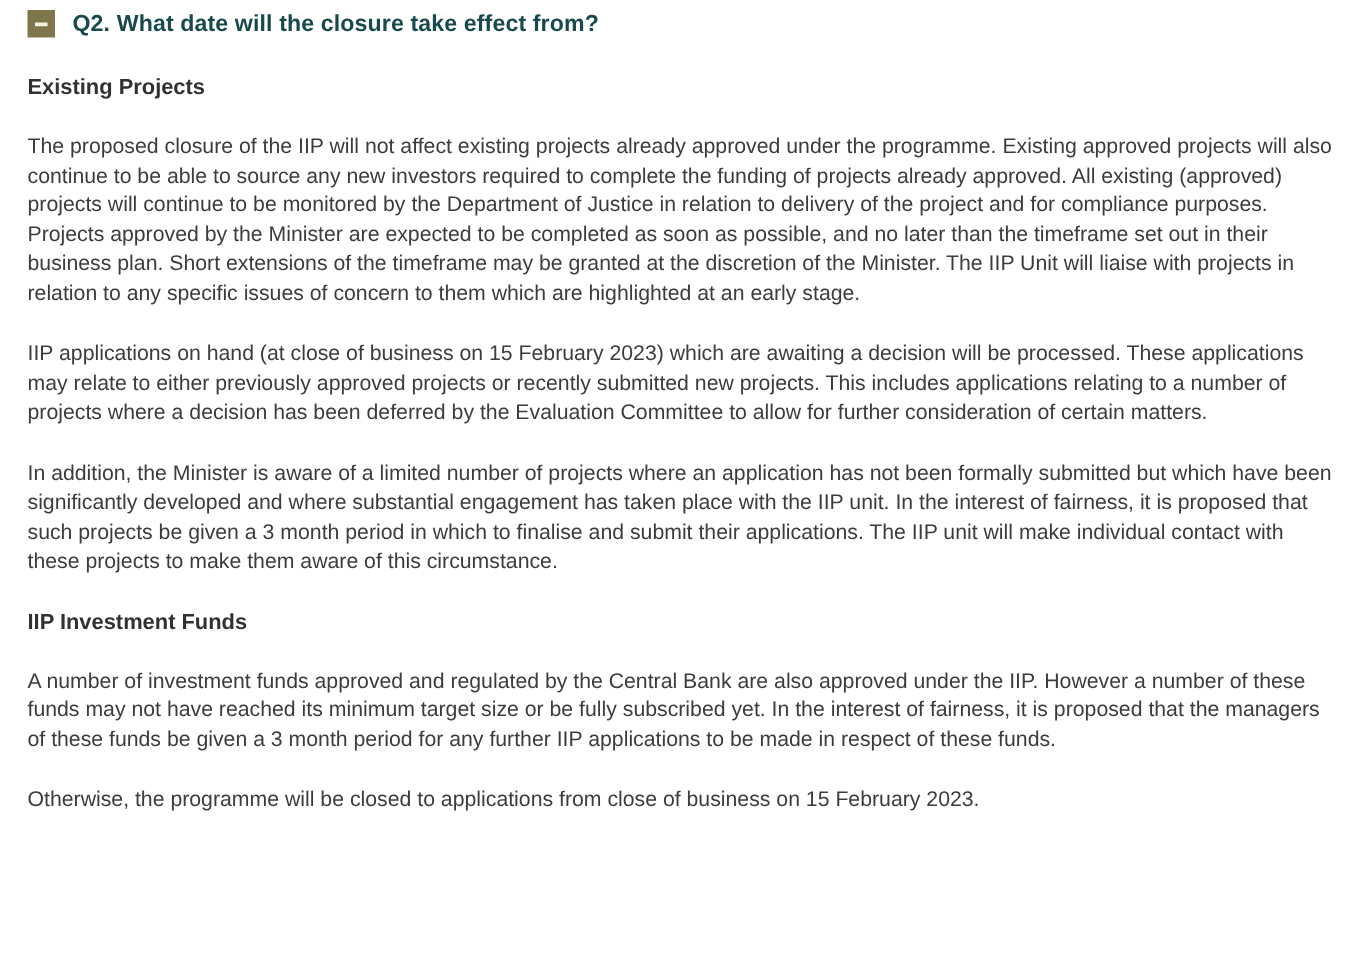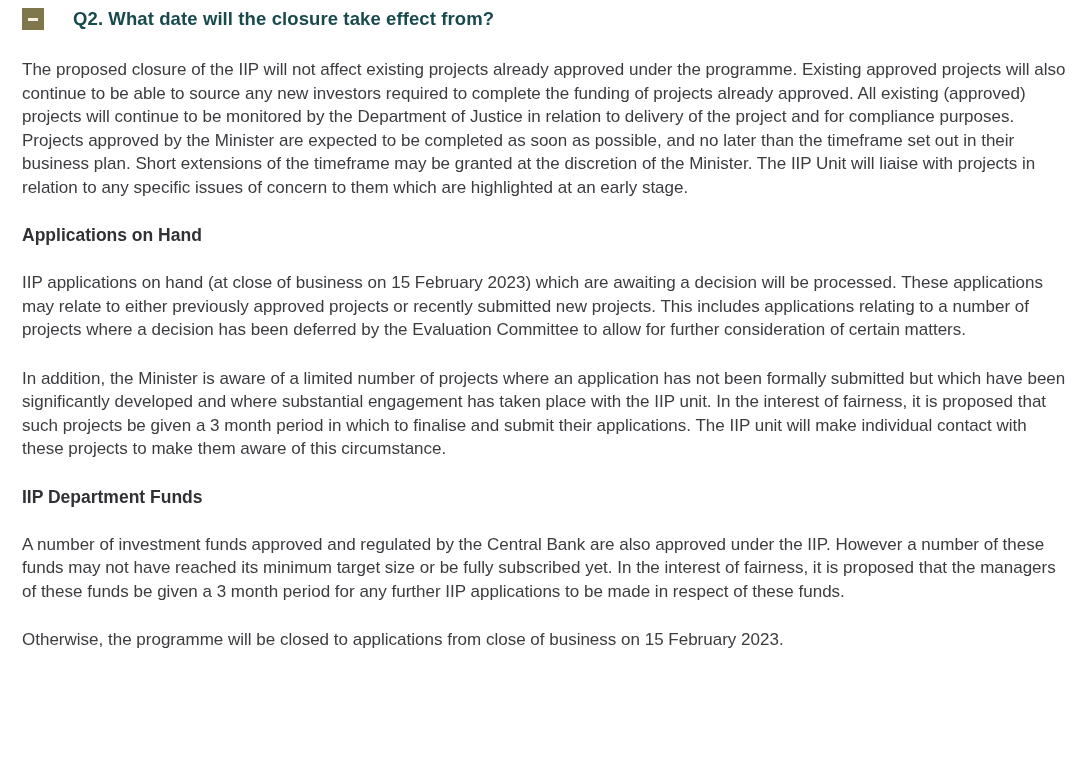--- a/index.html
+++ b/index.html
@@ -11,21 +11,21 @@
   }
   .page {
     width: 1090px;
     min-height: 772px;
     background: #FFFFFF;
     padding: 8px 22px 20px 22px;
   }
   .accordion-header {
     display: flex;
     align-items: flex-start;
-    gap: 29px;
+    gap: 14px;
     margin: 0 0 28px 0;
     cursor: pointer;
   }
   .toggle-btn {
     width: 22px;
     height: 22px;
     background: #80764B;
     border: none;
     flex: 0 0 auto;
     display: flex;
@@ -72,27 +72,27 @@
   <div class="accordion-header">
     <button class="toggle-btn">
       <span class="minus-glyph"></span>
     </button>
     <h2 class="question-title">Q2. What date will the closure take effect from?</h2>
   </div>
 
   <div class="body-text">
 
 
+    <h3>Existing Projects</h3>
     <p>The proposed closure of the IIP will not affect existing projects already approved under the programme. Existing approved projects will also continue to be able to source any new investors required to complete the funding of projects already approved. All existing (approved) projects will continue to be monitored by the Department of Justice in relation to delivery of the project and for compliance purposes. Projects approved by the Minister are expected to be completed as soon as possible, and no later than the timeframe set out in their business plan. Short extensions of the timeframe may be granted at the discretion of the Minister. The IIP Unit will liaise with projects in relation to any specific issues of concern to them which are highlighted at an early stage.</p>
 
-    <h3>Applications on Hand</h3>
     <p>IIP applications on hand (at close of business on 15 February 2023) which are awaiting a decision will be processed. These applications may relate to either previously approved projects or recently submitted new projects. This includes applications relating to a number of projects where a decision has been deferred by the Evaluation Committee to allow for further consideration of certain matters.</p>
 
     <p>In addition, the Minister is aware of a limited number of projects where an application has not been formally submitted but which have been significantly developed and where substantial engagement has taken place with the IIP unit. In the interest of fairness, it is proposed that such projects be given a 3 month period in which to finalise and submit their applications. The IIP unit will make individual contact with these projects to make them aware of this circumstance.</p>
 
-    <h3>IIP Department Funds</h3>
+    <h3>IIP Investment Funds</h3>
     <p>A number of investment funds approved and regulated by the Central Bank are also approved under the IIP. However a number of these funds may not have reached its minimum target size or be fully subscribed yet. In the interest of fairness, it is proposed that the managers of these funds be given a 3 month period for any further IIP applications to be made in respect of these funds.</p>
 
     <p>Otherwise, the programme will be closed to applications from close of business on 15 February 2023.</p>
 
   </div>
 
 </div>
 
 </body></html>

